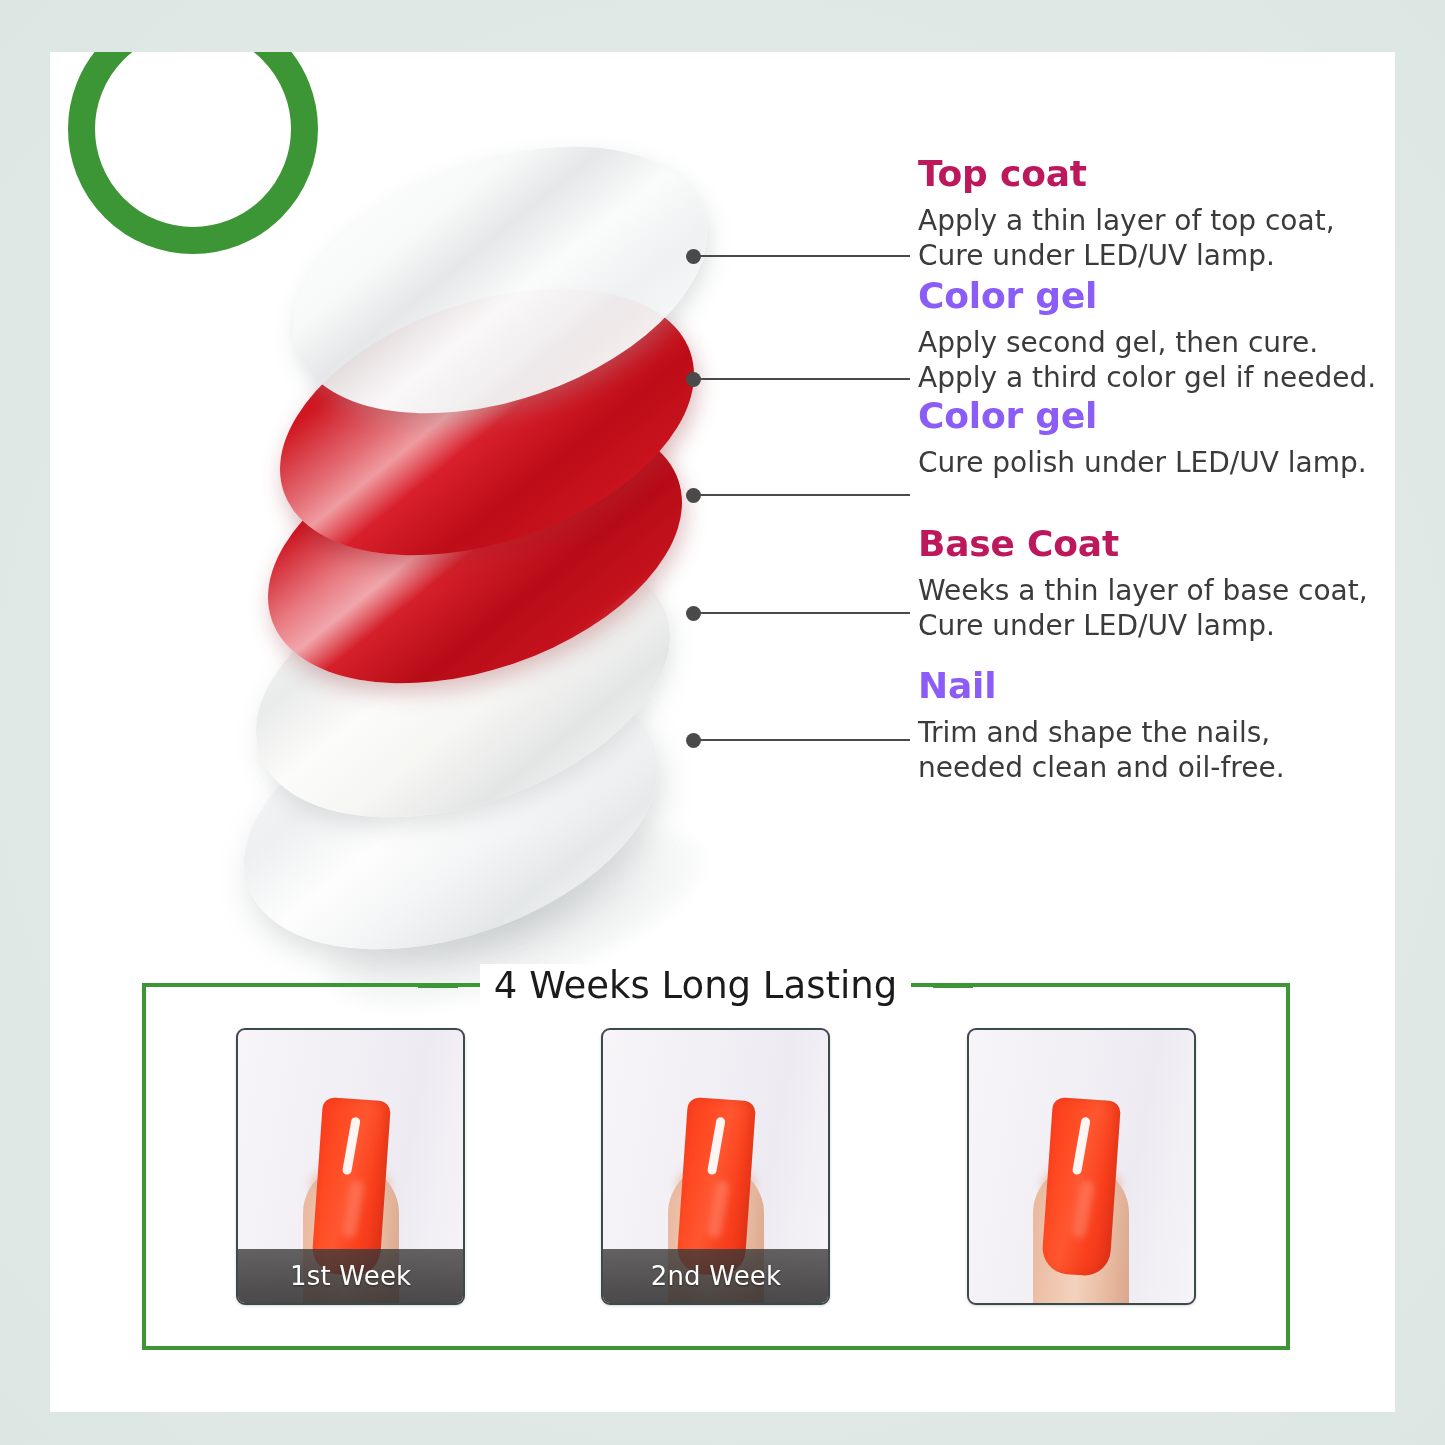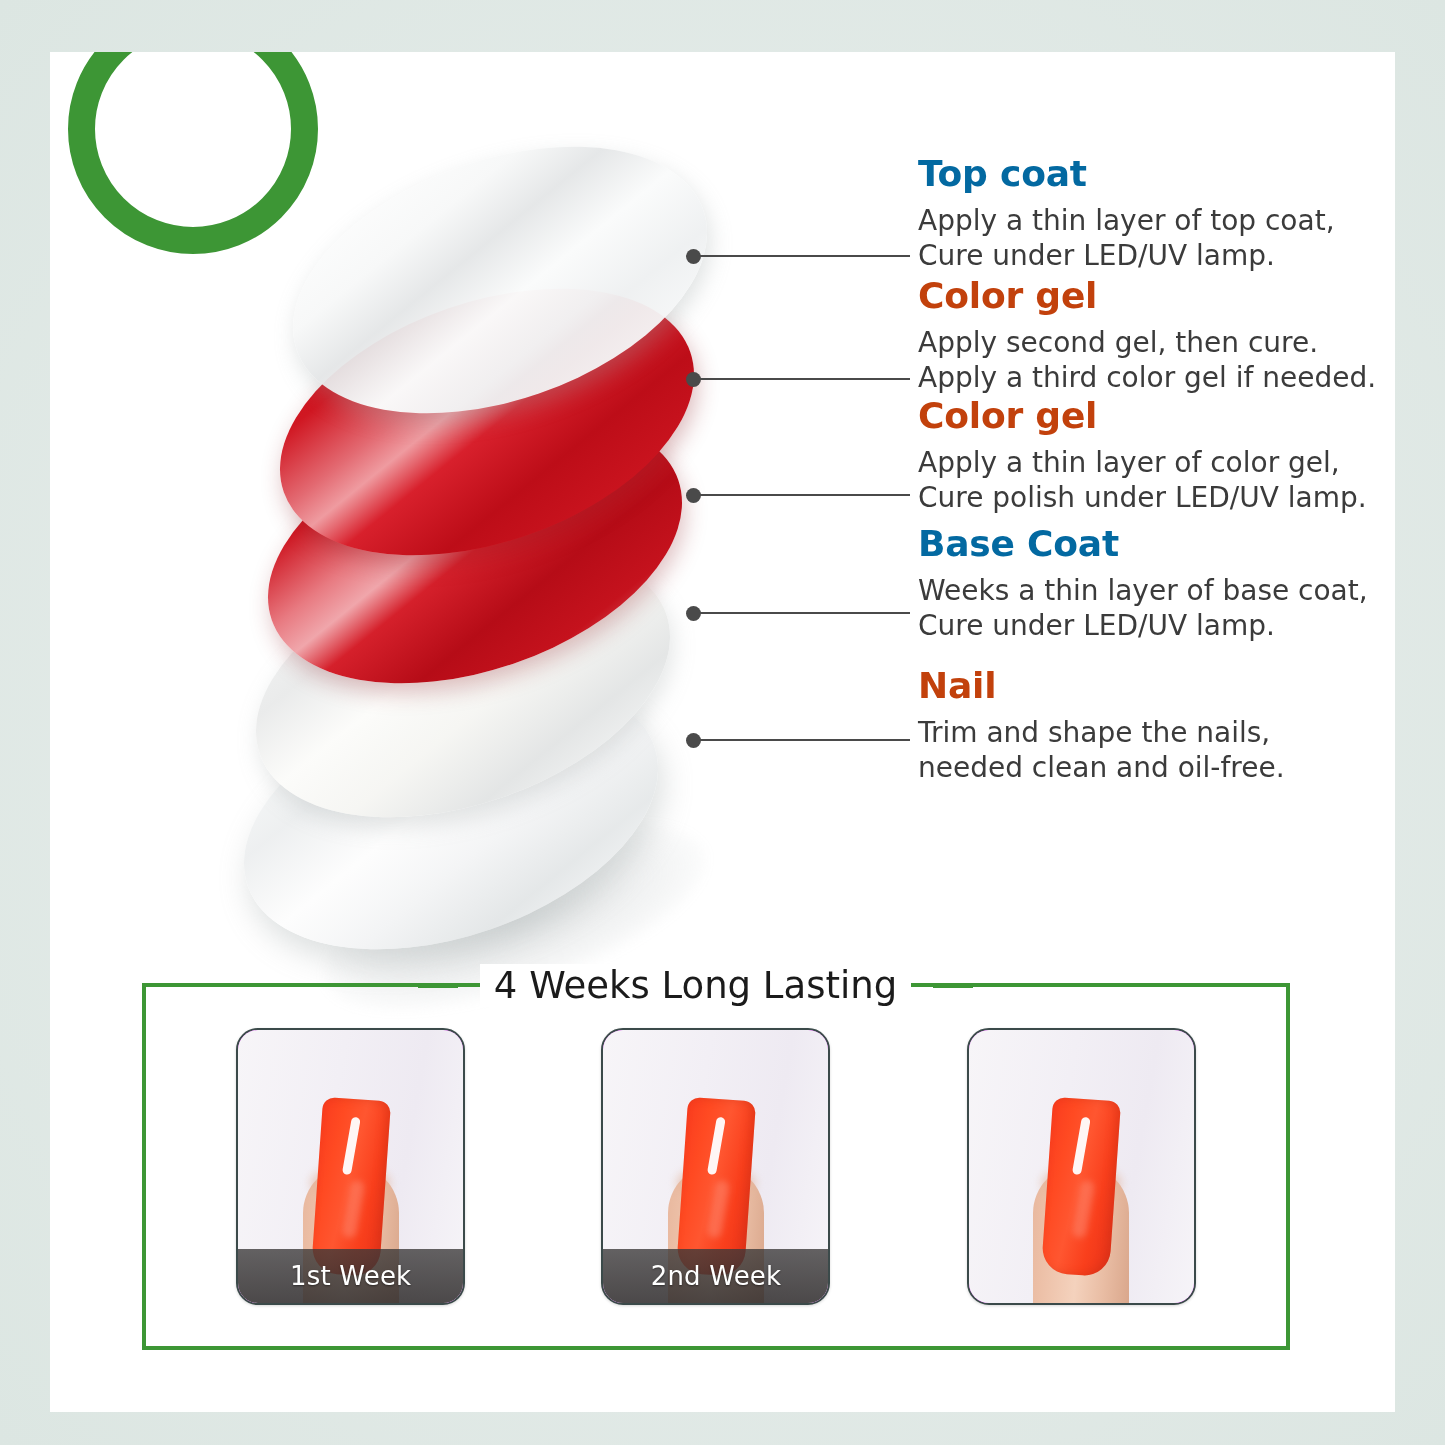--- a/index.html
+++ b/index.html
@@ -176,24 +176,24 @@
   .callout {
     position: absolute;
     left: 868px;
     width: 470px;
   }
   .callout h3 {
     font-size: 36px;
     font-weight: 700;
     line-height: 1.1;
     letter-spacing: -0.2px;
-    color: #c2410c;
+    color: #8b5cf6;
     margin-bottom: 9px;
   }
-  .callout h3.green { color: #0369a1; }
+  .callout h3.green { color: #be185d; }
   .callout p {
     font-size: 28px;
     line-height: 1.28;
     color: #3b3b3b;
     font-weight: 400;
   }
 
   
   #weeks-frame {
     position: absolute;
@@ -238,21 +238,21 @@
     align-items: center;
     justify-content: space-around;
     padding: 0 26px;
   }
 
   .week-card {
     position: relative;
     width: 229px;
     height: 277px;
     border: 2px solid #3b4a4a;
-    border-radius: 22px;
+    border-radius: 9px;
     overflow: hidden;
     background: #d946ef;
     box-shadow: 0 1px 3px rgba(0,0,0,0.16);
   }
 
   .week-photo {
     position: absolute;
     inset: 0;
     background:
       linear-gradient(100deg, #f7f5f8 0%, #f2eff5 40%, #eeeaf2 70%, #f6f4f8 100%);
@@ -382,21 +382,20 @@
   </div>
 
   <div class="callout" style="top:224px;">
     <h3>Color gel</h3>
     <p>Apply second gel, then cure.</p>
     <p>Apply a third color gel if needed.</p>
   </div>
 
   <div class="callout" style="top:344px;">
     <h3>Color gel</h3>
-    <p>Apply a thin layer of color gel,</p>
     <p>Cure polish under LED/UV lamp.</p>
   </div>
 
   <div class="callout" style="top:472px;">
     <h3 class="green">Base Coat</h3>
     <p>Weeks a thin layer of base coat,</p>
     <p>Cure under LED/UV lamp.</p>
   </div>
 
   <div class="callout" style="top:614px;">

